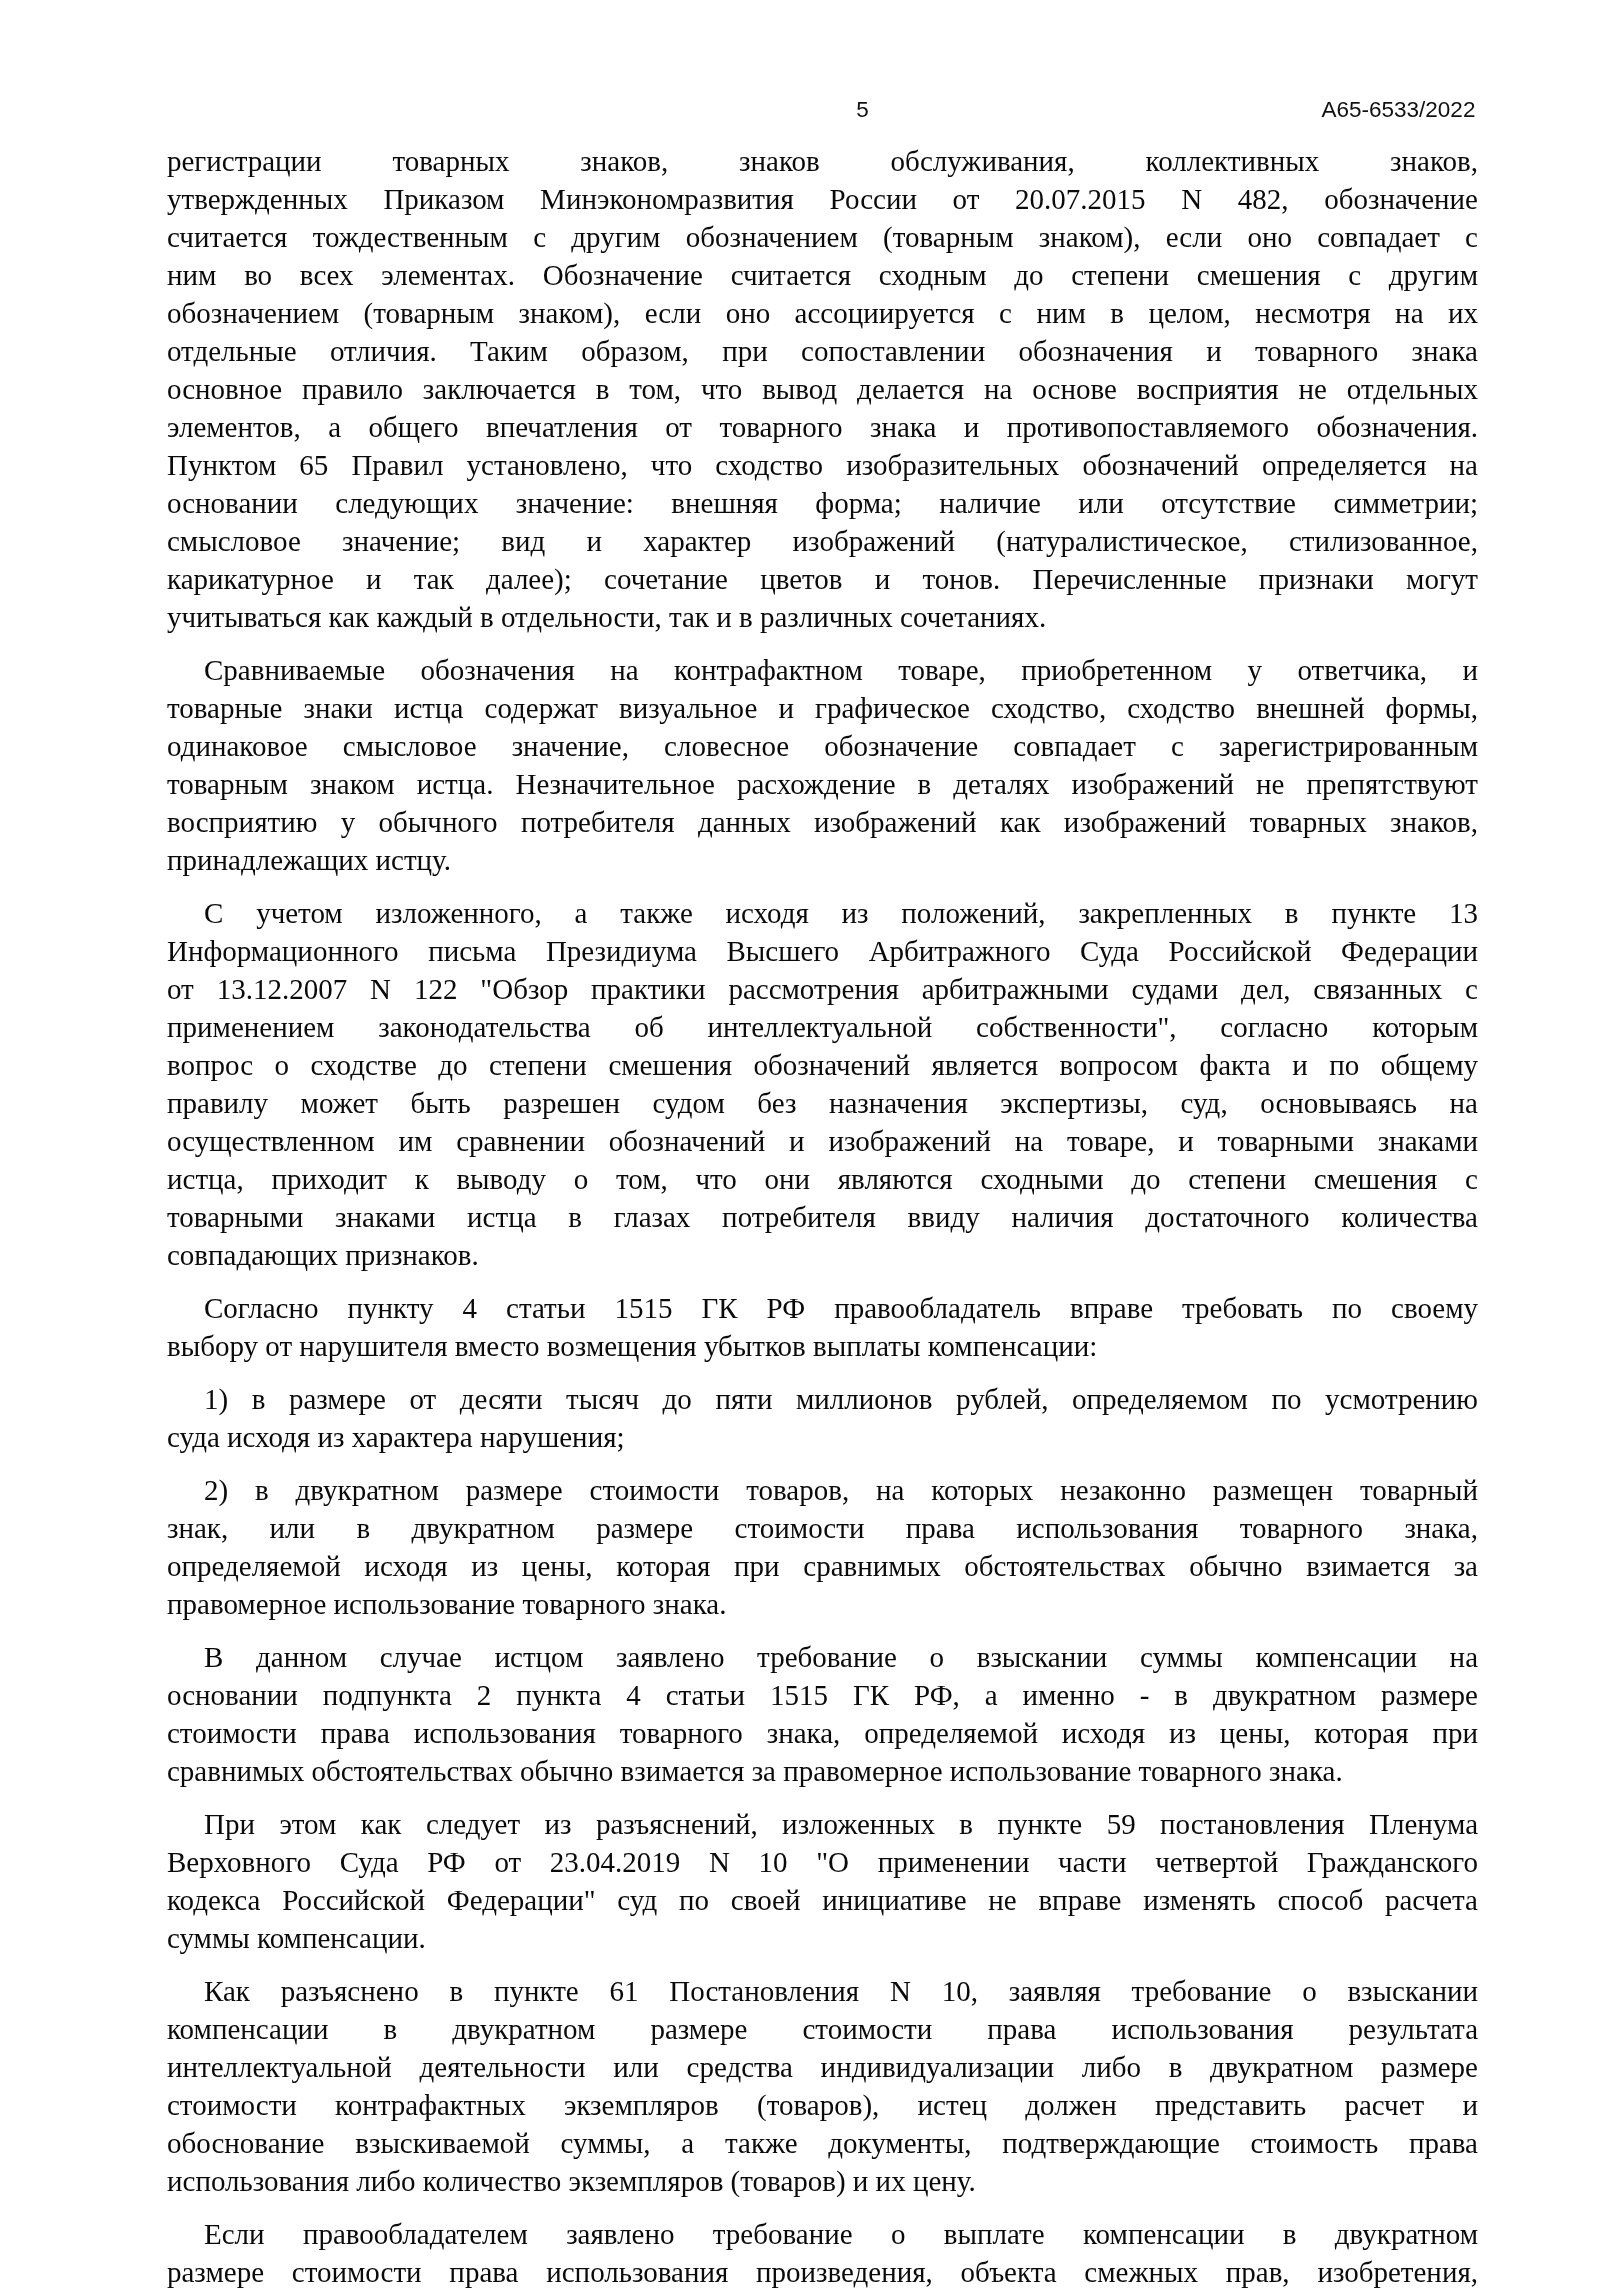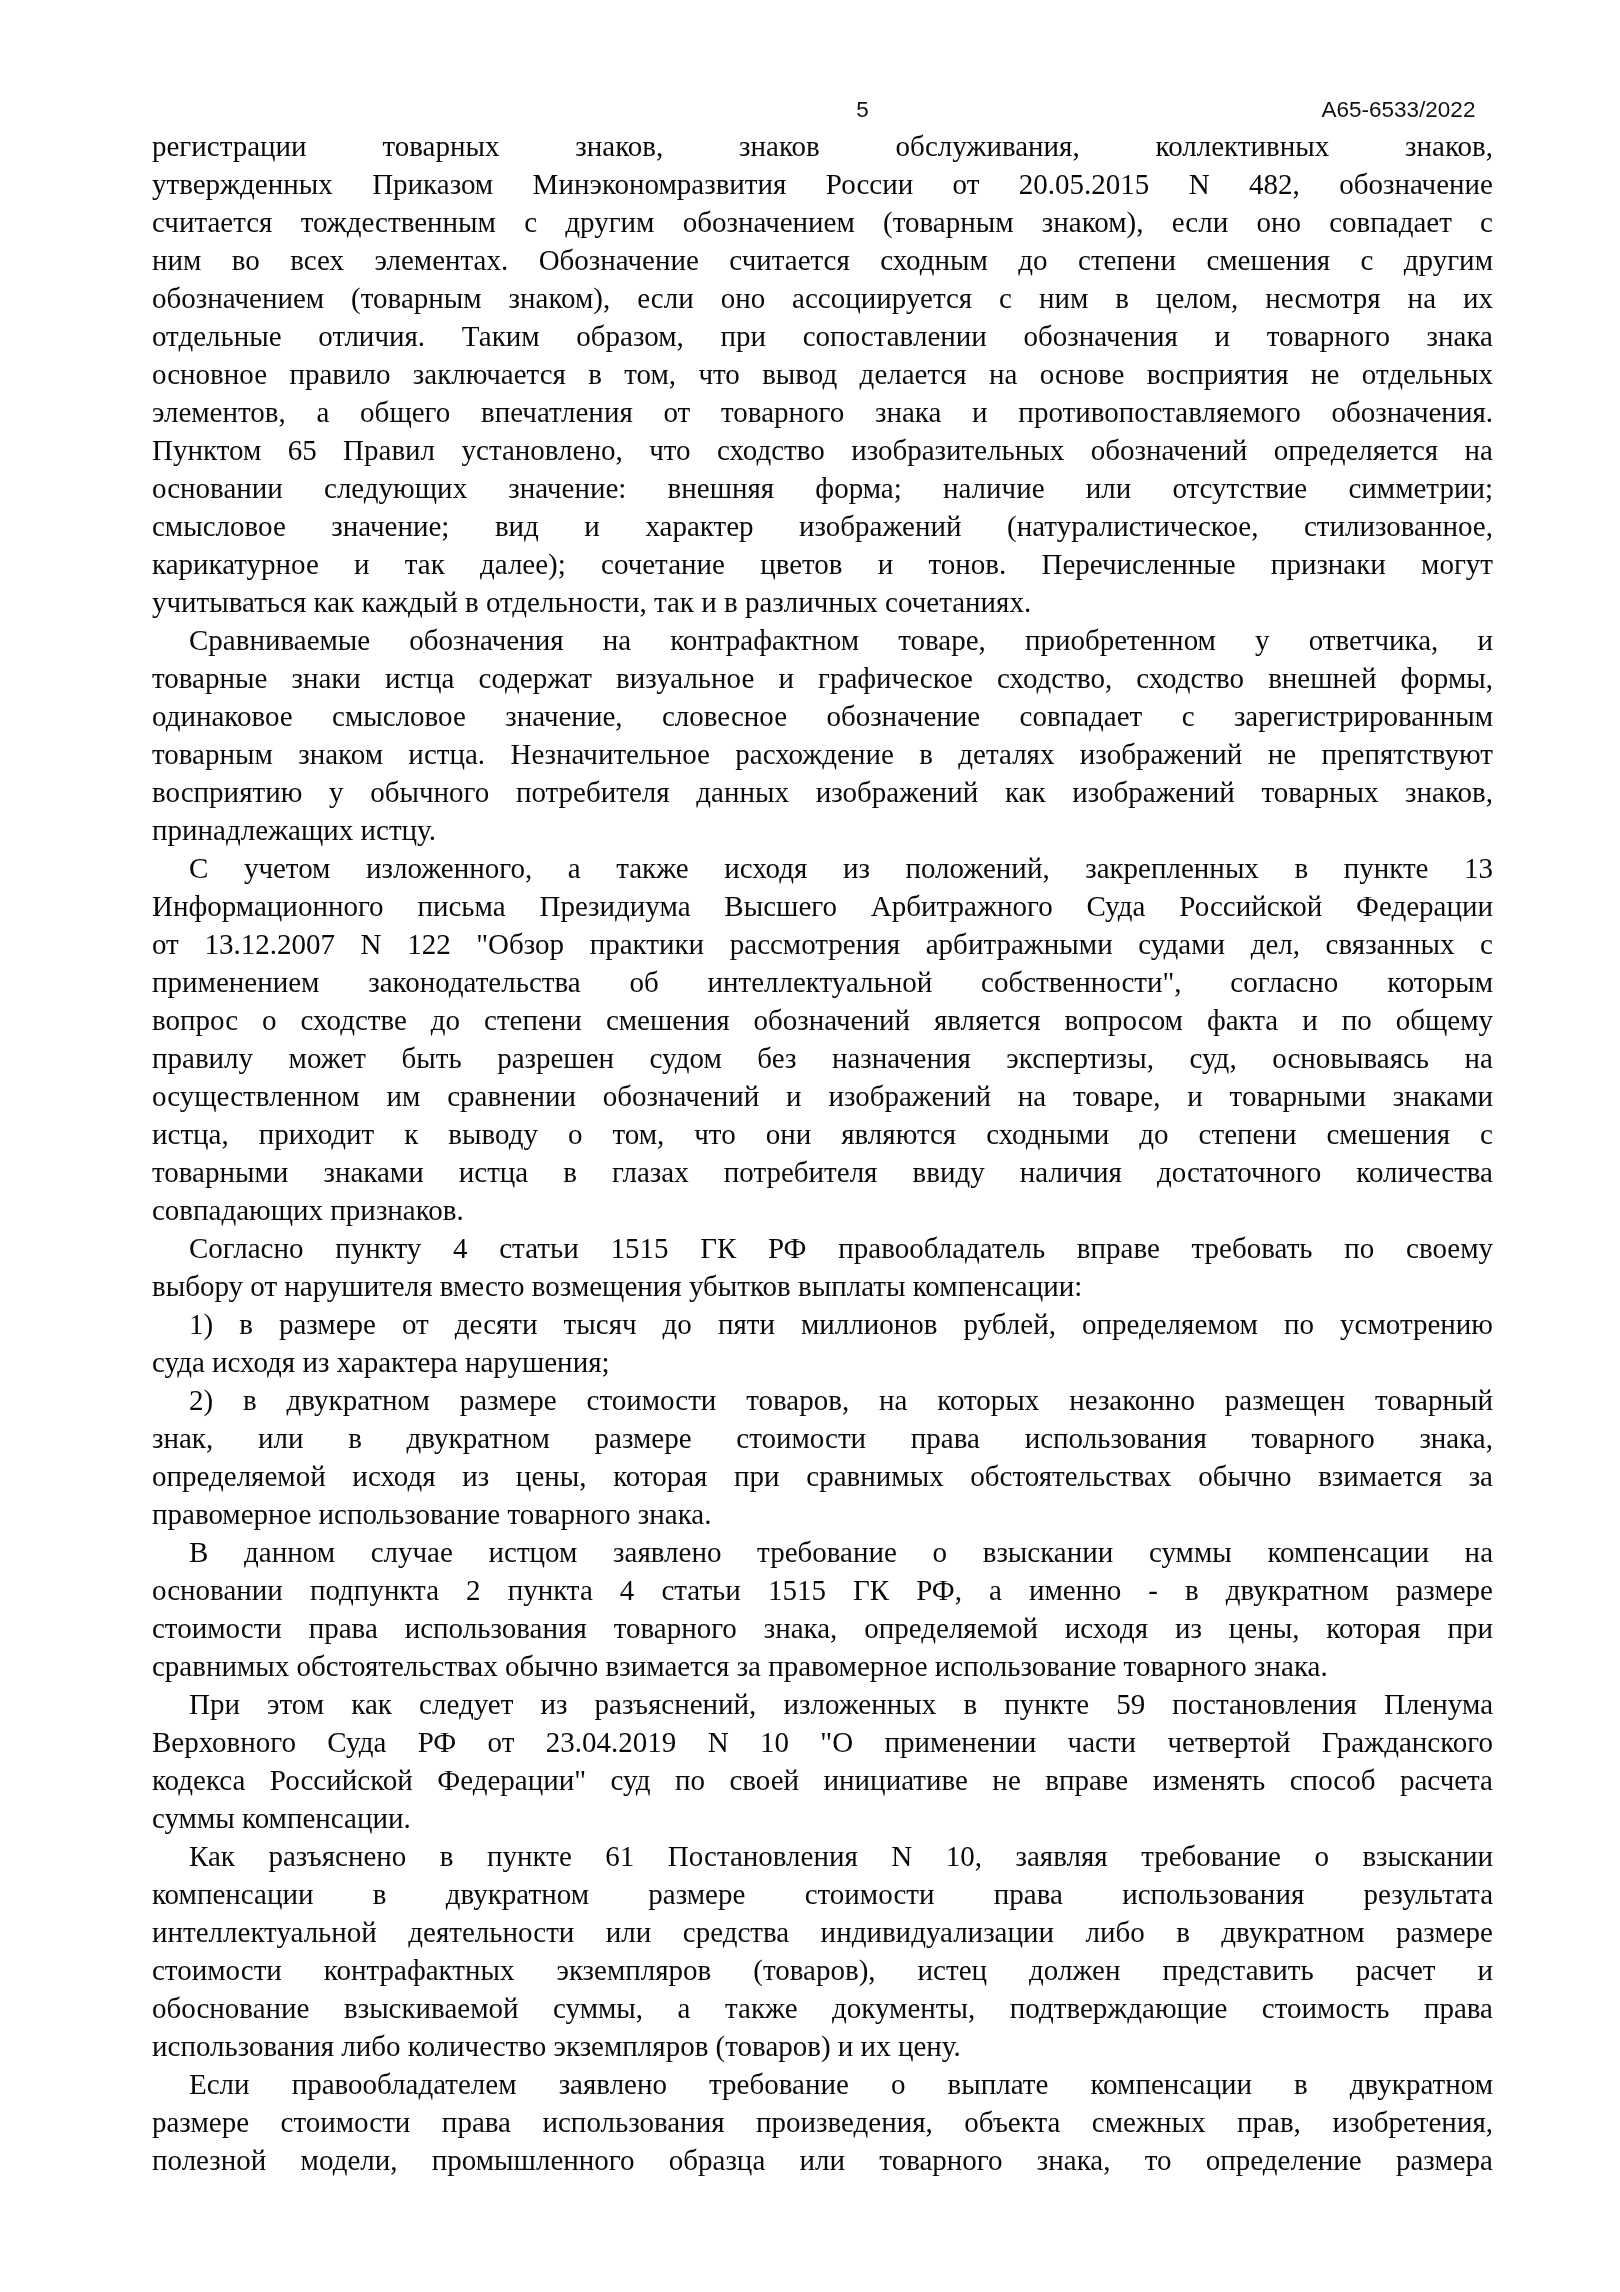--- a/index.html
+++ b/index.html
@@ -41,21 +41,21 @@
   .doc-body {
     position: absolute;
     left: 152px;
     top: 127px;
     width: 1341px;
     font-size: 29px;
     line-height: 38px;
     letter-spacing: 0px;
   }
   .paragraph {
-    margin: 0;
+    margin: 15px;
     padding: 0;
   }
   .line {
     height: 38px;
     text-align: justify;
     text-align-last: justify;
     white-space: normal;
     overflow: hidden;
   }
   .line.endline {
@@ -71,21 +71,21 @@
 <body>
 
 <div class="page">
   <div class="header">
     <span class="page-num">5</span>
     <span class="case-num">А65-6533/2022</span>
   </div>
   <div class="doc-body" id="doc-body">
       <div class="paragraph">
         <div class="line">регистрации товарных знаков, знаков обслуживания, коллективных знаков,</div>
-        <div class="line">утвержденных Приказом Минэкономразвития России от 20.05.2015 N 482, обозначение</div>
+        <div class="line">утвержденных Приказом Минэкономразвития России от 20.07.2015 N 482, обозначение</div>
         <div class="line">считается тождественным с другим обозначением (товарным знаком), если оно совпадает с</div>
         <div class="line">ним во всех элементах. Обозначение считается сходным до степени смешения с другим</div>
         <div class="line">обозначением (товарным знаком), если оно ассоциируется с ним в целом, несмотря на их</div>
         <div class="line">отдельные отличия. Таким образом, при сопоставлении обозначения и товарного знака</div>
         <div class="line">основное правило заключается в том, что вывод делается на основе восприятия не отдельных</div>
         <div class="line">элементов, а общего впечатления от товарного знака и противопоставляемого обозначения.</div>
         <div class="line">Пунктом 65 Правил установлено, что сходство изобразительных обозначений определяется на</div>
         <div class="line">основании следующих значение: внешняя форма; наличие или отсутствие симметрии;</div>
         <div class="line">смысловое значение; вид и характер изображений (натуралистическое, стилизованное,</div>
         <div class="line">карикатурное и так далее); сочетание цветов и тонов. Перечисленные признаки могут</div>

